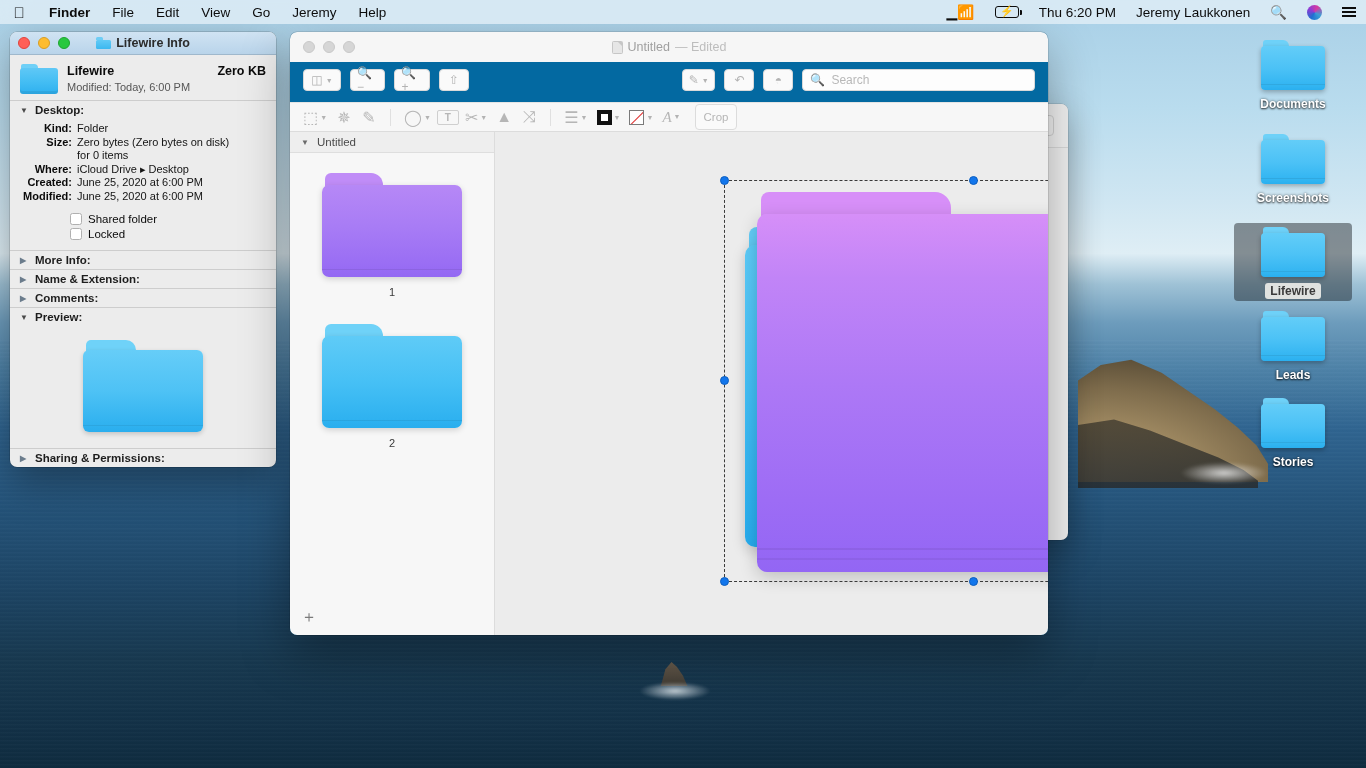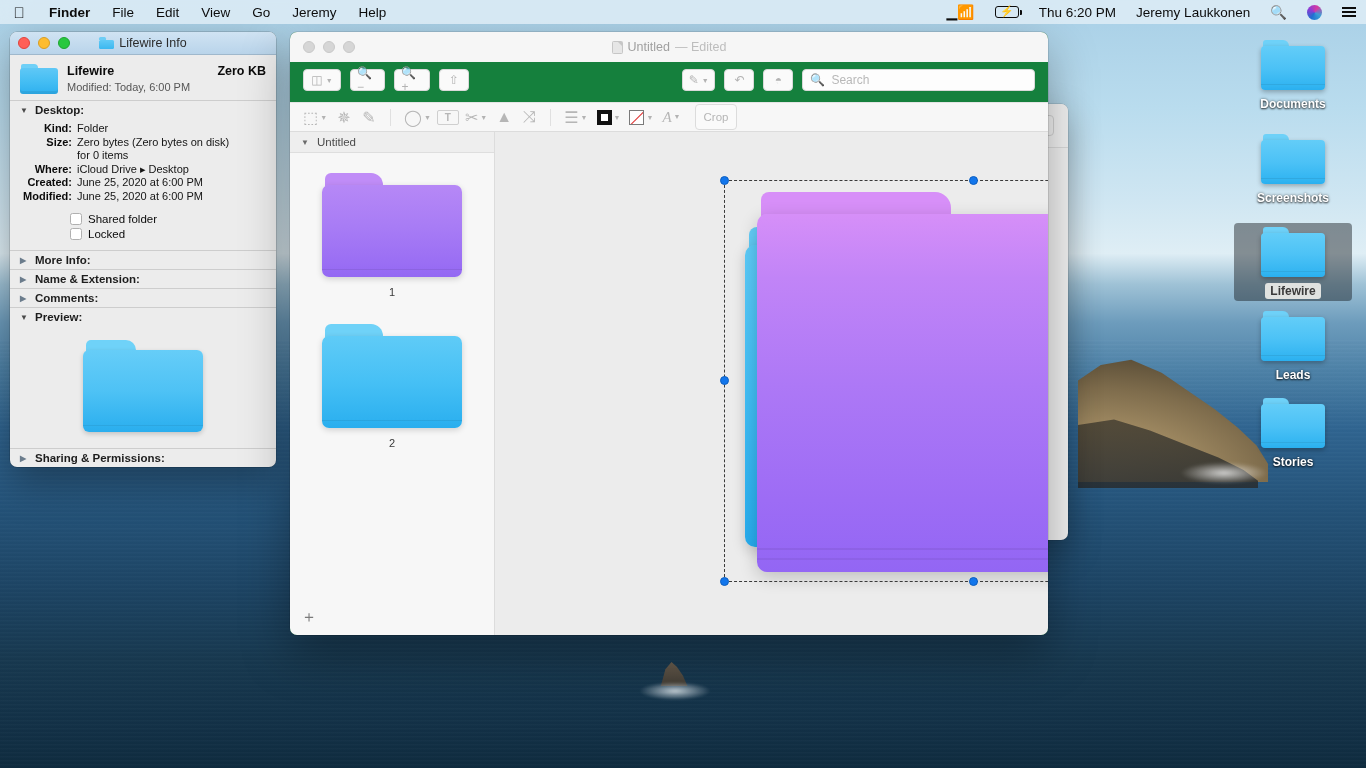--- a/index.html
+++ b/index.html
@@ -130,21 +130,21 @@
     font-size: 11px; color: #0b0b0b;
   }
   #info-titlebar {
     height: 23px; display: flex; align-items: center;
     background: linear-gradient(to bottom, #d0e3f3, #b9d4ea);
     border-bottom: .5px solid #9fb8cc;
     padding: 0 8px; position: relative;
   }
   #info-titlebar .title {
     position: absolute; left: 0; right: 0; text-align: right;
-    font-size: 12.5px; font-weight: 400; color: #2b2b2b;
+    font-size: 12.5px; font-weight: 700; color: #2b2b2b;
     display: flex; justify-content: center; align-items: center; gap: 5px;
   }
   .mini-folder {
     width: 15px; height: 12px; position: relative; display: inline-block;
   }
   .mini-folder::before {
     content:""; position:absolute; left:0; top:0; width:7px; height:3px;
     background:#6ecdf5; border-radius:1.5px 1.5px 0 0;
   }
   .mini-folder::after {
@@ -223,21 +223,21 @@
     position: relative;
   }
   #bg-window .bw-pill {
     position: absolute; right: 14px; top: 11px; width: 42px; height: 21px;
     border: .8px solid #d3d3d3; border-radius: 4px;
   }
 
   
   #preview-window {
     position: absolute; left: 290px; top: 32px; width: 758px; height: 603px;
-    background: #15803d;
+    background: #0369a1;
     border-radius: 7px;
     box-shadow: 0 18px 48px rgba(0,0,0,.34), 0 0 0 .5px rgba(0,0,0,.20);
     overflow: hidden;
     z-index: 50;
   }
   #pv-titlebar {
     height: 30px; background: #f6f6f6;
     display: flex; align-items: center; padding: 0 13px; position: relative;
   }
   #pv-titlebar .title {

